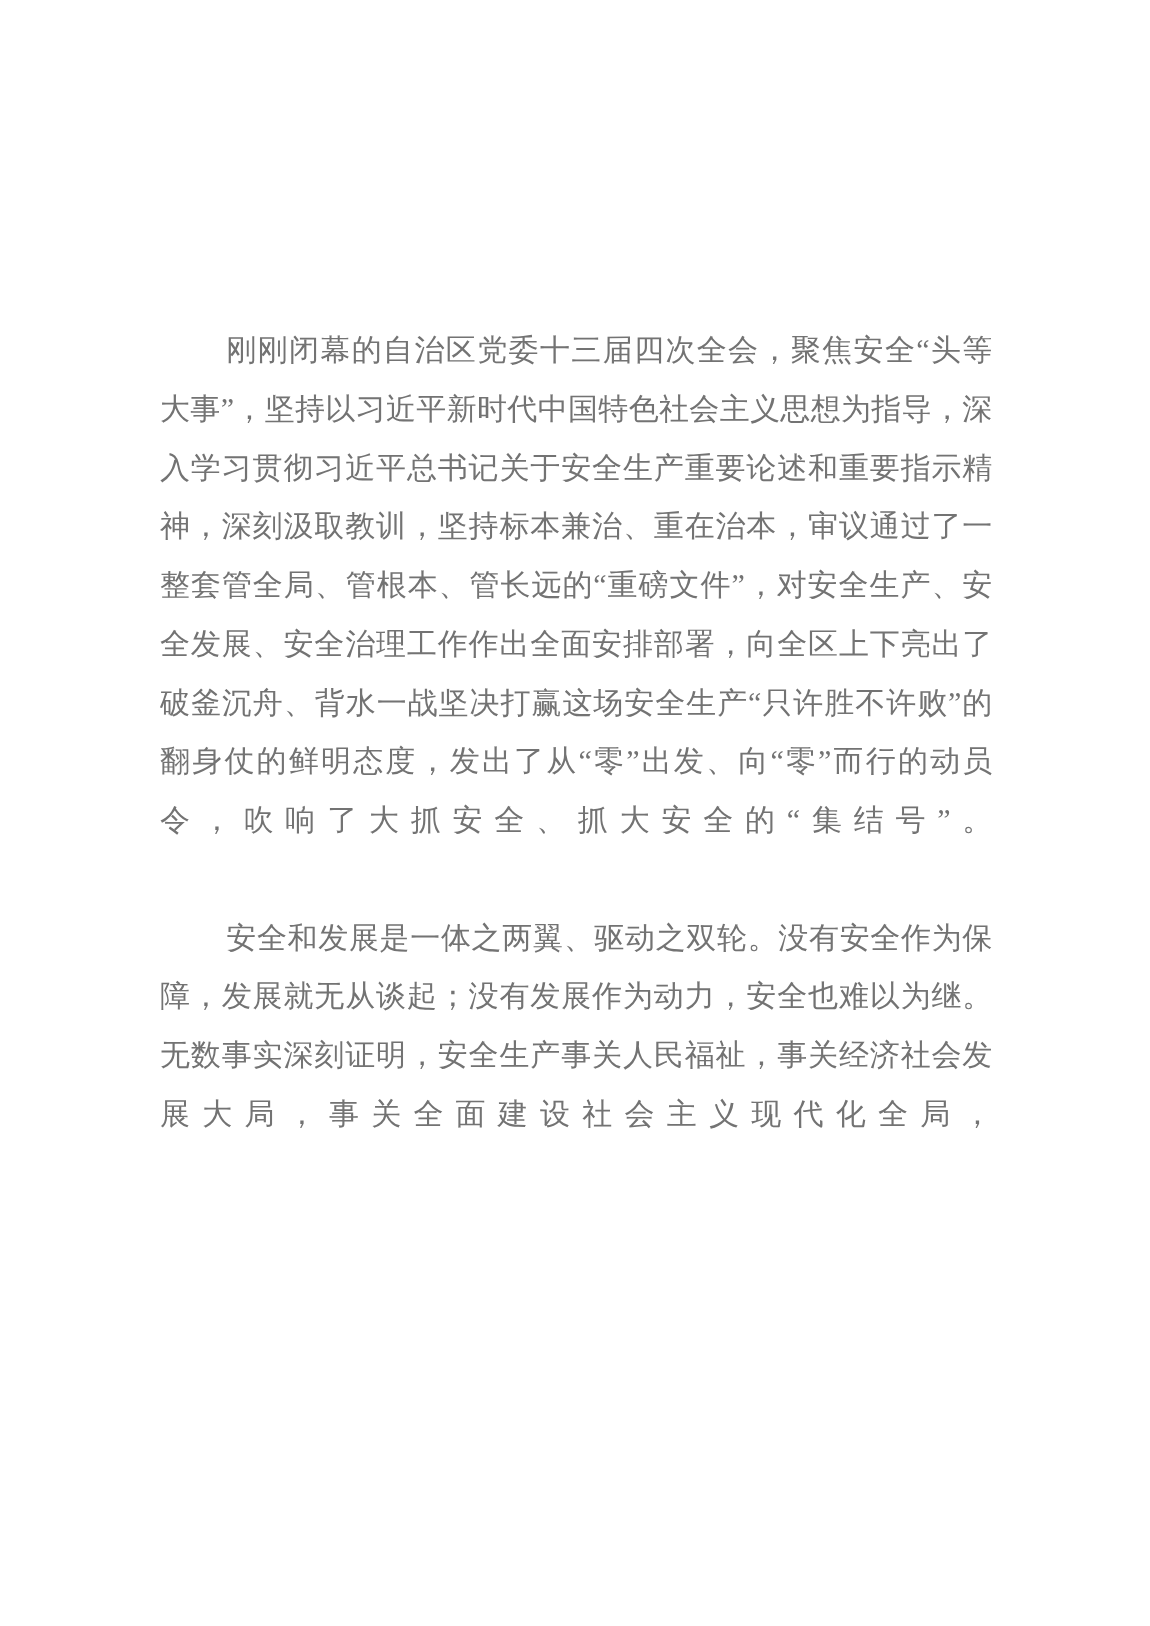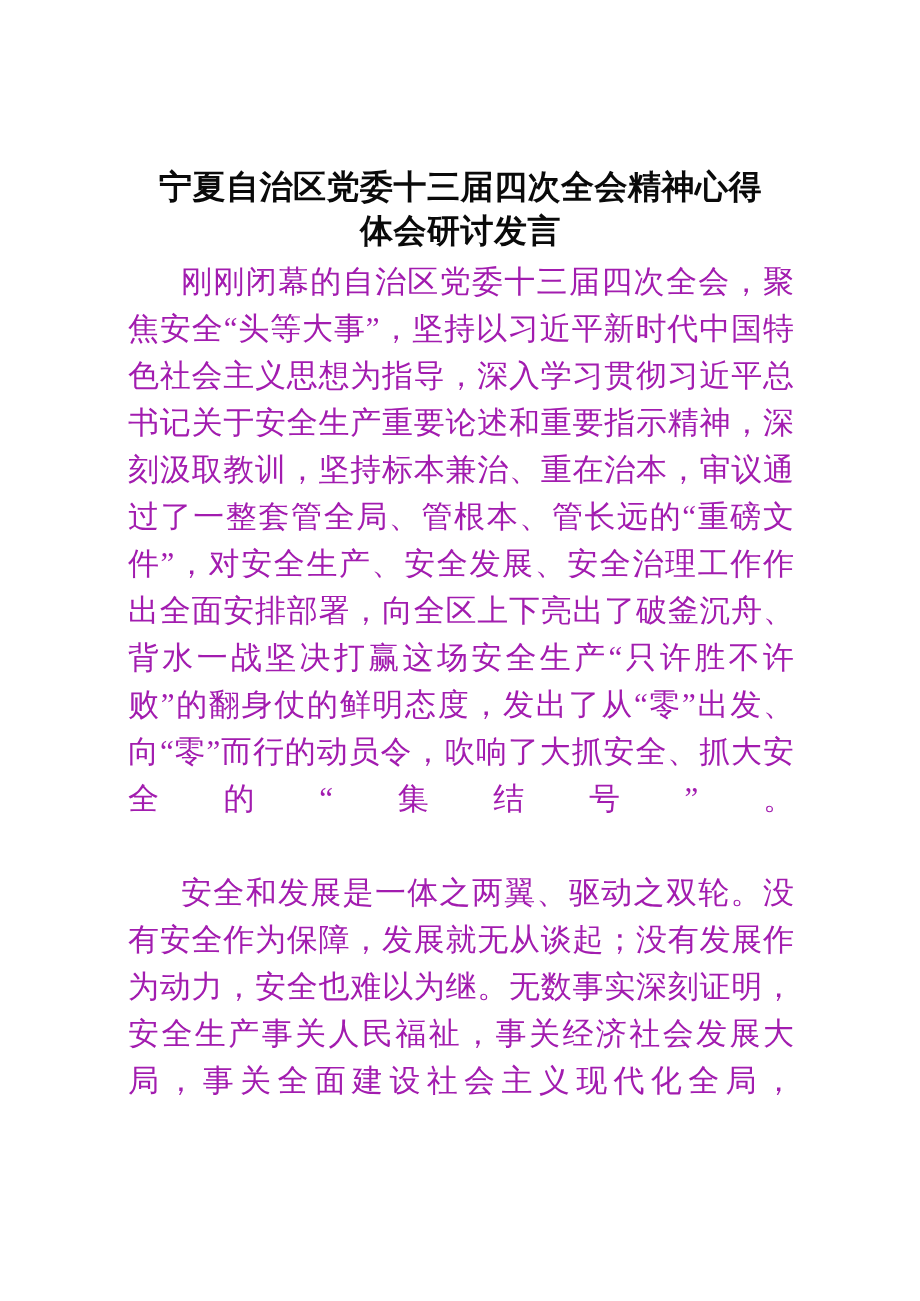--- a/index.html
+++ b/index.html
@@ -46,46 +46,44 @@
   
   .doc-body {
     position: absolute;
     left: 128px;
     top: 258px;
     width: 666px;
   }
 
   .para {
     margin: 0;
-    font-size: 31px;
+    font-size: 24px;
     line-height: 47px;
     text-align: justify;
     text-justify: inter-character;
     text-indent: 53px;
     letter-spacing: 0.1px;
-    color: #a21caf;
+    color: #737373;
     font-family: "Liberation Serif", "DejaVu Serif", serif;
     
     font-weight: 400;
   }
 
   
   .para::after {
     content: "";
     display: inline-block;
     width: 100%;
   }
 </style>
 </head>
 <body>
 
 <div class="page">
 
-  <h1 class="doc-title">宁夏自治区党委十三届四次全会精神心得
-体会研讨发言</h1>
 
   <div class="doc-body">
     <p class="para">刚刚闭幕的自治区党委十三届四次全会，聚焦安全“头等大事”，坚持以习近平新时代中国特色社会主义思想为指导，深入学习贯彻习近平总书记关于安全生产重要论述和重要指示精神，深刻汲取教训，坚持标本兼治、重在治本，审议通过了一整套管全局、管根本、管长远的“重磅文件”，对安全生产、安全发展、安全治理工作作出全面安排部署，向全区上下亮出了破釜沉舟、背水一战坚决打赢这场安全生产“只许胜不许败”的翻身仗的鲜明态度，发出了从“零”出发、向“零”而行的动员令，吹响了大抓安全、抓大安全的“集结号”。</p>
     <p class="para">安全和发展是一体之两翼、驱动之双轮。没有安全作为保障，发展就无从谈起；没有发展作为动力，安全也难以为继。无数事实深刻证明，安全生产事关人民福祉，事关经济社会发展大局，事关全面建设社会主义现代化全局，</p>
 
   </div>
 
 </div>
 
 </body></html>

